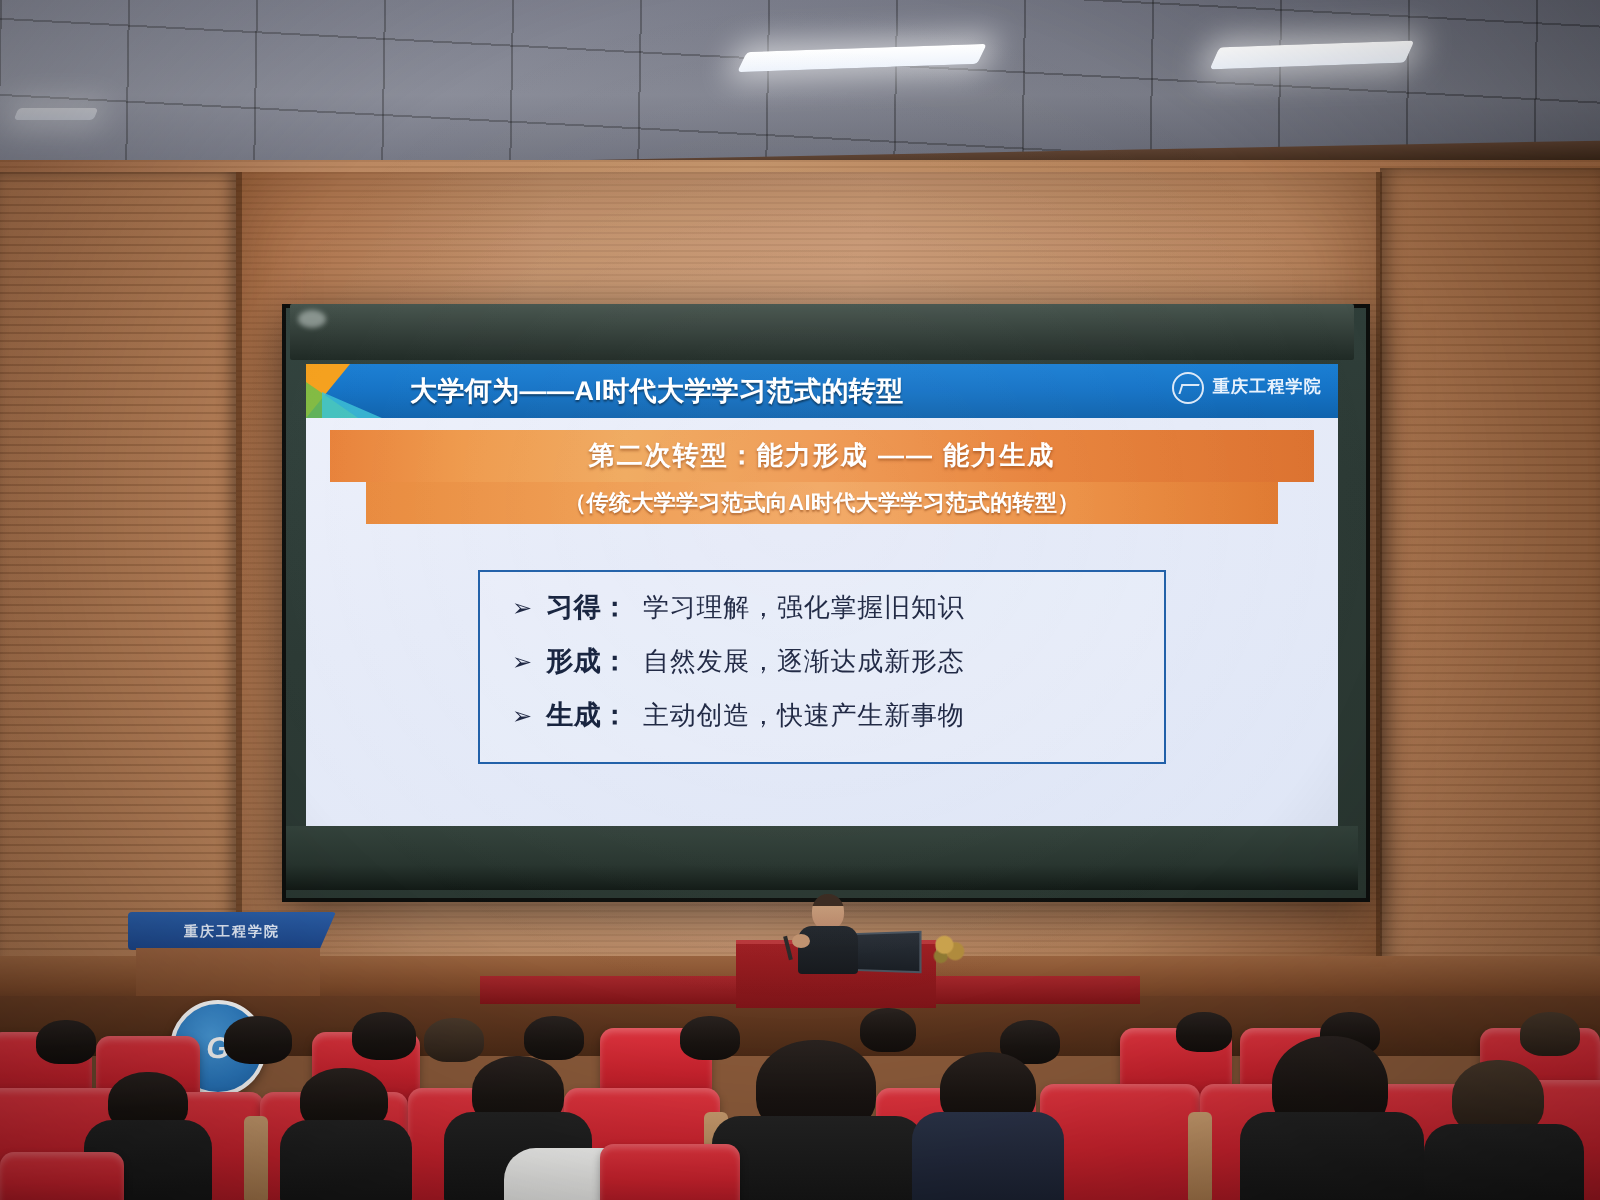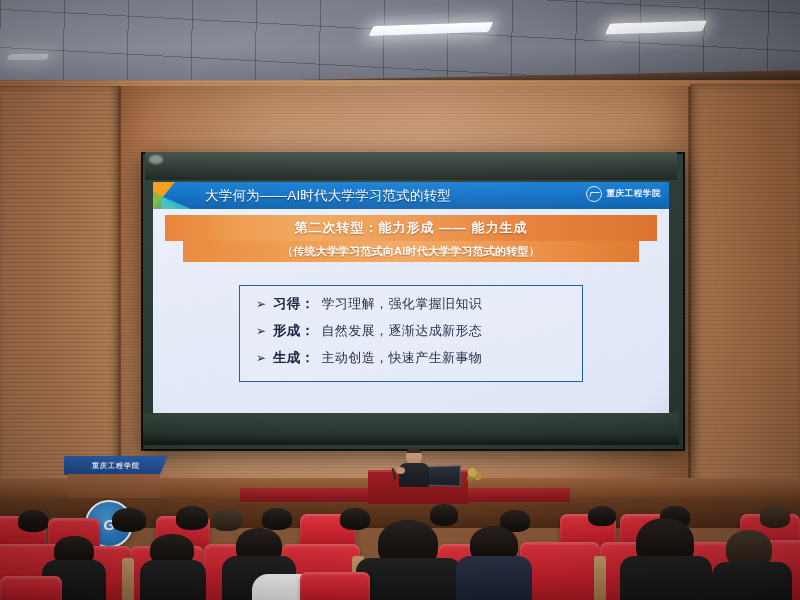--- a/index.html
+++ b/index.html
@@ -171,21 +171,21 @@
     border-left: 30px solid #3fc6d8;
     border-top: 13px solid transparent;
     opacity: .8;
   }
   .slide-title-text {
     position: relative;
     z-index: 3;
     margin-left: 52px;
     color: #ffffff;
     font-size: 13.5px;
-    font-weight: normal;
+    font-weight: bold;
     letter-spacing: 0.2px;
     text-shadow: 0 1px 1px rgba(0,0,0,0.45);
     white-space: nowrap;
   }
   .slide-logo {
     position: absolute;
     right: 8px; top: 4px;
     display: flex;
     align-items: center;
     gap: 4px;

